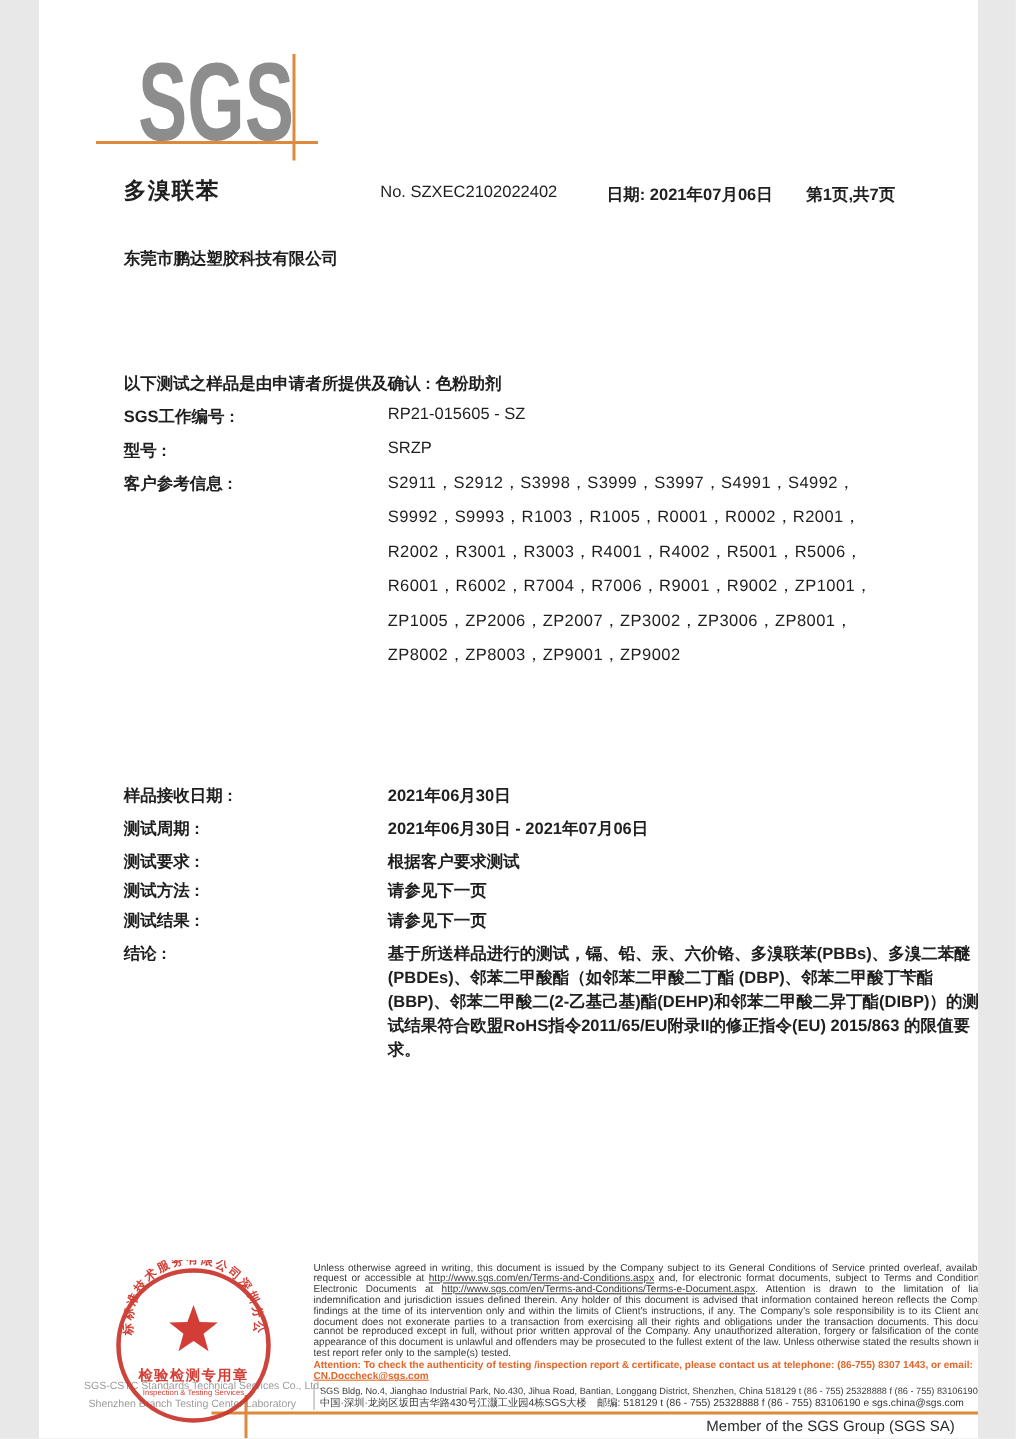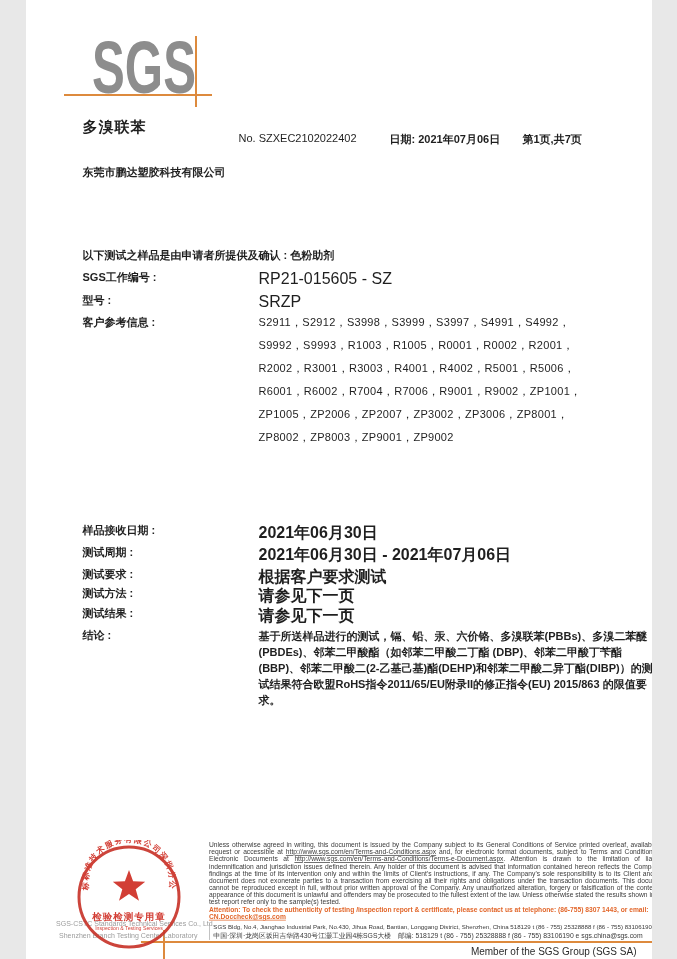--- a/index.html
+++ b/index.html
@@ -11,32 +11,32 @@
     font-family:"Liberation Sans","DejaVu Sans",sans-serif;
     color:#1f1f1f;
     overflow:hidden;
   }
   
   .logo-svg{position:absolute;left:64px;top:32px;overflow:visible;}
   .logo-hline{position:absolute;left:38px;top:94px;width:148px;height:2px;background:#dd8a3d;}
   .logo-vline{position:absolute;left:169px;top:36px;width:2px;height:71px;background:#dd8a3d;}
   
   .doc-title{position:absolute;left:57px;top:118px;font-size:15px;font-weight:bold;letter-spacing:1px;}
-  .hdr{position:absolute;top:132px;font-size:11px;font-weight:600;}
+  .hdr{position:absolute;top:122px;font-size:11px;font-weight:600;margin-left:15px;}
   .hdr.no{left:213px;font-weight:normal;}
   .hdr.date{left:364px;}
   .hdr.page-ind{left:497px;}
   
   .cn{font-size:11px;font-weight:600;}
   .applicant-name{position:absolute;left:57px;top:165px;}
   .applicant-addr{position:absolute;left:57px;top:188px;}
   
   .intro{position:absolute;left:57px;top:248px;}
   .lbl{position:absolute;left:57px;font-size:11px;font-weight:600;}
-  .val{position:absolute;left:233px;font-size:16px;}
+  .val{position:absolute;left:233px;font-size:11px;}
   .val.cnv{font-weight:600;}
   .t-job{top:270px;} .t-model{top:293px;} .t-refs{top:315px;}
   .t-recv{top:523px;} .t-period{top:545px;} .t-req{top:567px;}
   .t-method{top:586px;} .t-result{top:606px;} .t-concl{top:628px;}
   .refs-lines{position:absolute;left:233px;top:315px;width:410px;font-size:11px;letter-spacing:.3px;}
   .refs-lines div{height:23.1px;line-height:14px;}
   .conclusion{position:absolute;left:233px;top:628px;width:405px;font-size:11px;font-weight:600;line-height:16px;}
   
   .co-line{position:absolute;color:#9c9c9c;font-size:9px;transform:scale(0.78);transform-origin:0 0;white-space:nowrap;z-index:1;}
   .co1{left:30px;top:920px;} .co2{left:33px;top:932px;}

